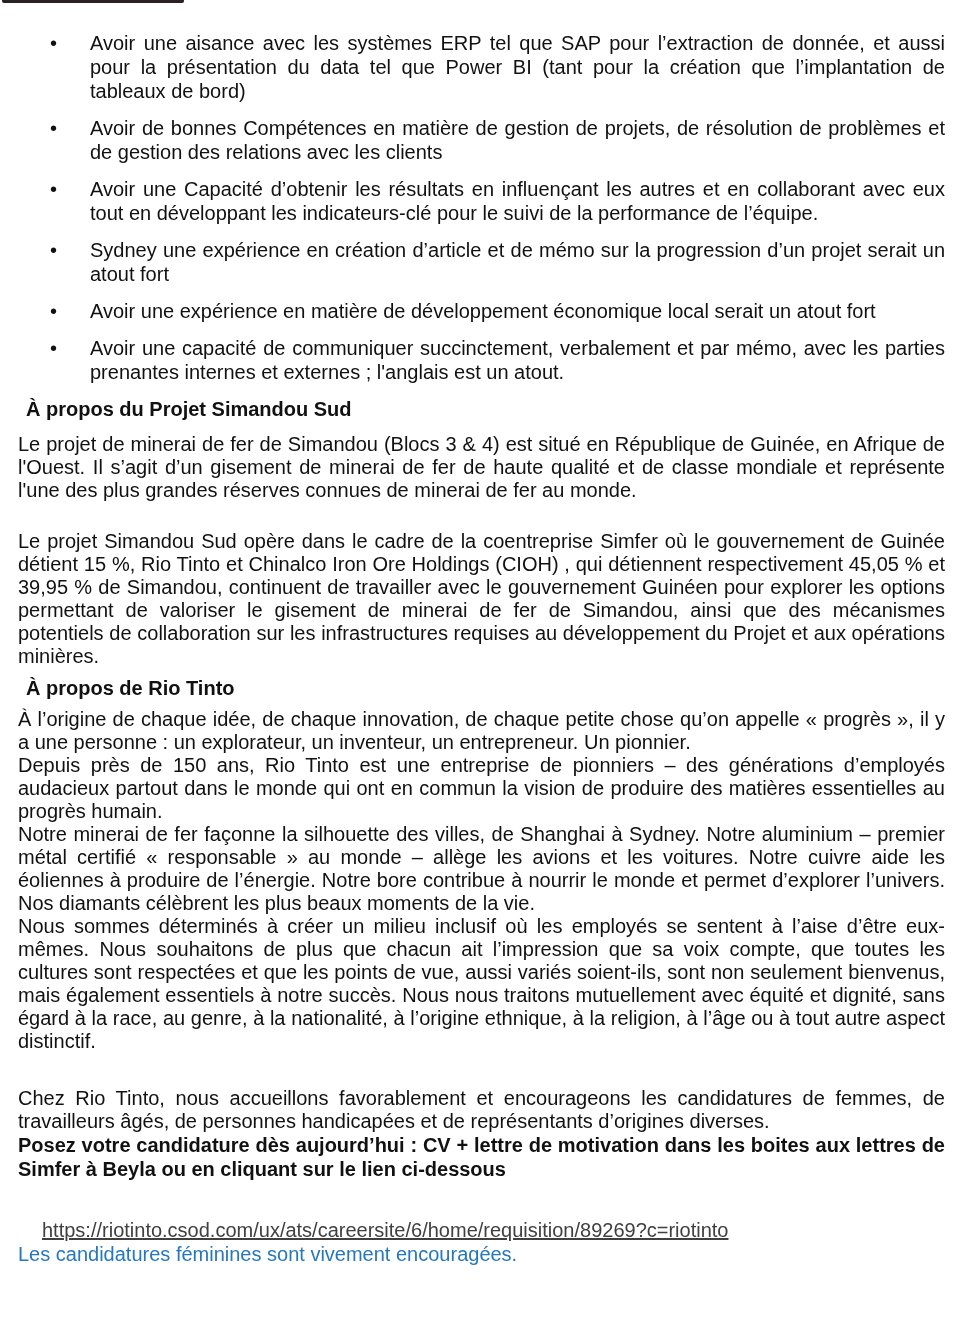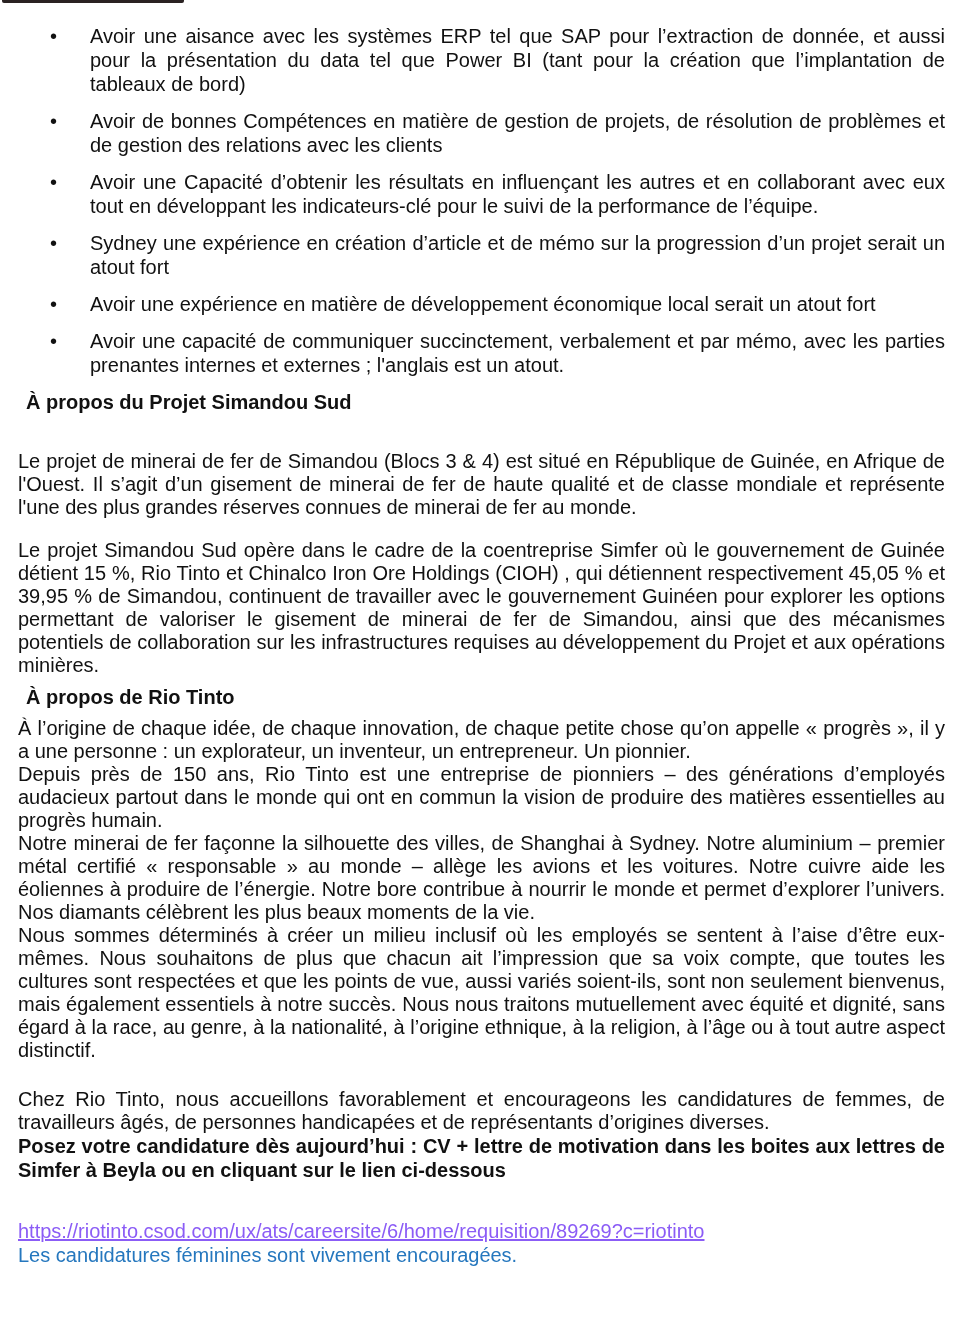--- a/index.html
+++ b/index.html
@@ -5,21 +5,21 @@
   html, body { margin: 0; padding: 0; background: #ffffff; }
   .page {
     position: relative;
     width: 960px;
     height: 1297px;
     background: #ffffff;
     font-family: "Liberation Sans", "DejaVu Sans", sans-serif;
     font-size: 20px;
     color: #111111;
     box-sizing: border-box;
-    padding: 22px 15px 0 18px;
+    padding: 29px 15px 0 18px;
     overflow: hidden;
   }
   .clip-fragment {
     position: absolute;
     top: 0; left: 2px;
     width: 182px; height: 3px;
     background: #2a2222;
     border-radius: 0 0 2px 2px;
   }
   ul.bullets {
@@ -47,37 +47,38 @@
     line-height: 23px;
   }
   h2.sec-head {
     font-size: 20px;
     font-weight: bold;
     margin: 8px;
     line-height: 24px;
     color: #111111;
   }
   .mt-h1   { margin-top: 21px; }
-  .mt-p1   { margin-top: 36px; }
-  .mt-p2   { margin-top: 20px; }
-  .mt-chez { margin-top: 26px; }
+  .mt-p1   { margin-top: 12px; }
+  .mt-p2   { margin-top: 28px; }
+  .mt-chez { margin-top: 34px; }
   .mt-bold { margin-top: 27px; }
   .mt-link { margin-top: 37px; }
   .mt-blue { margin-top: 29px; }
   .bold-para {
     font-weight: bold;
     text-align: justify;
     line-height: 24px;
     margin: 0;
   }
   a.req-link {
-    color: #8b5cf6;
+    color: #404040;
     text-decoration: underline;
     line-height: 24px;
     display: inline-block;
+    margin-left: 24px;
   }
   .blue-note {
     color: #2577be;
     line-height: 24px;
     margin: 0;
   }
 </style>
 </head>
 <body>
 

